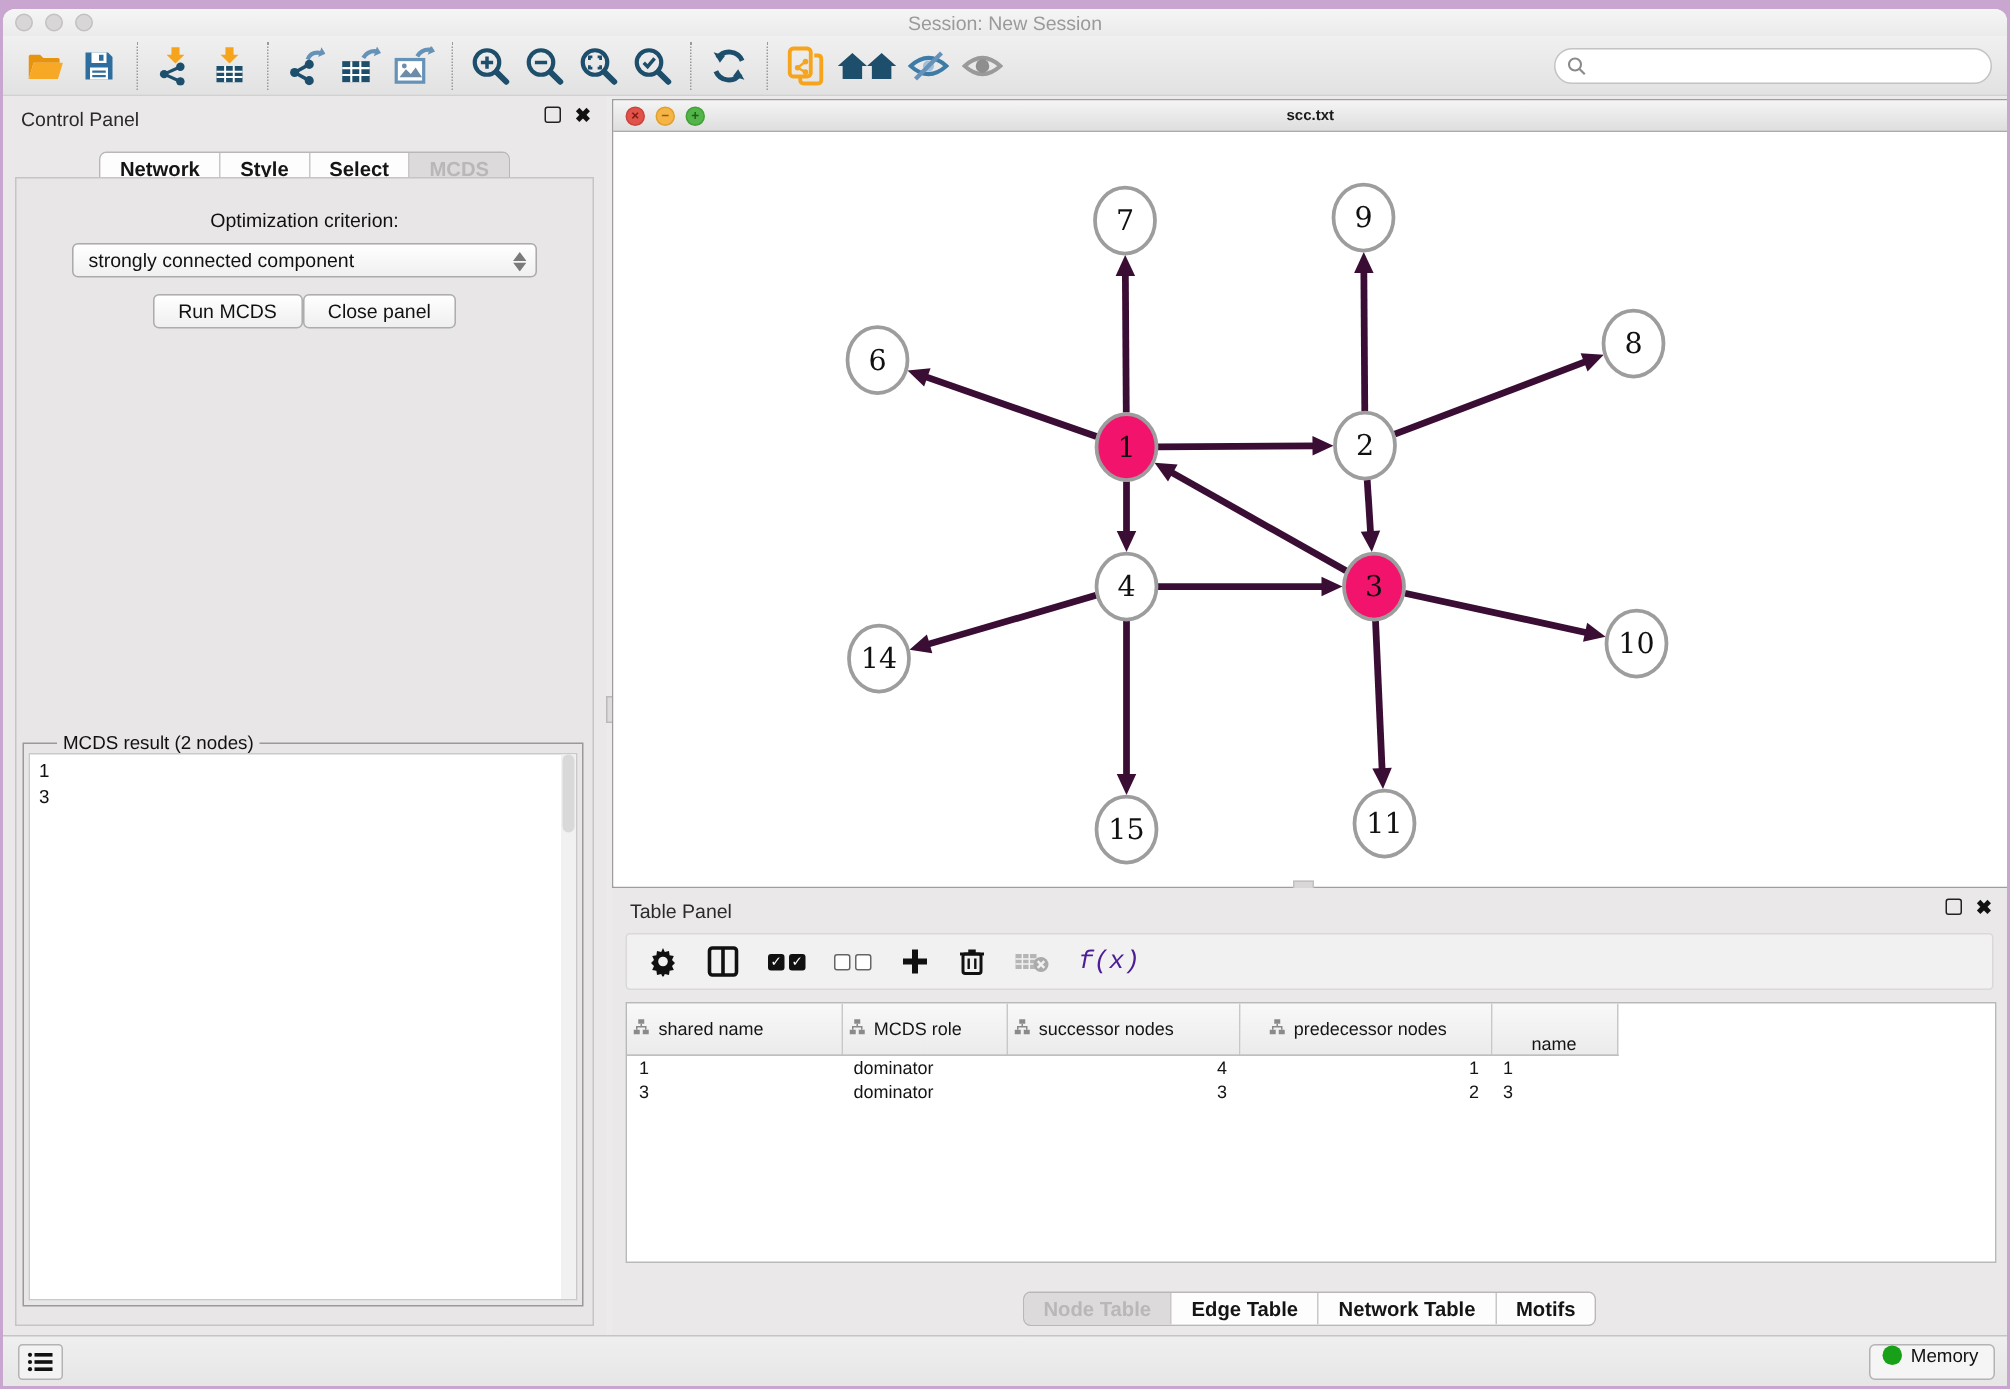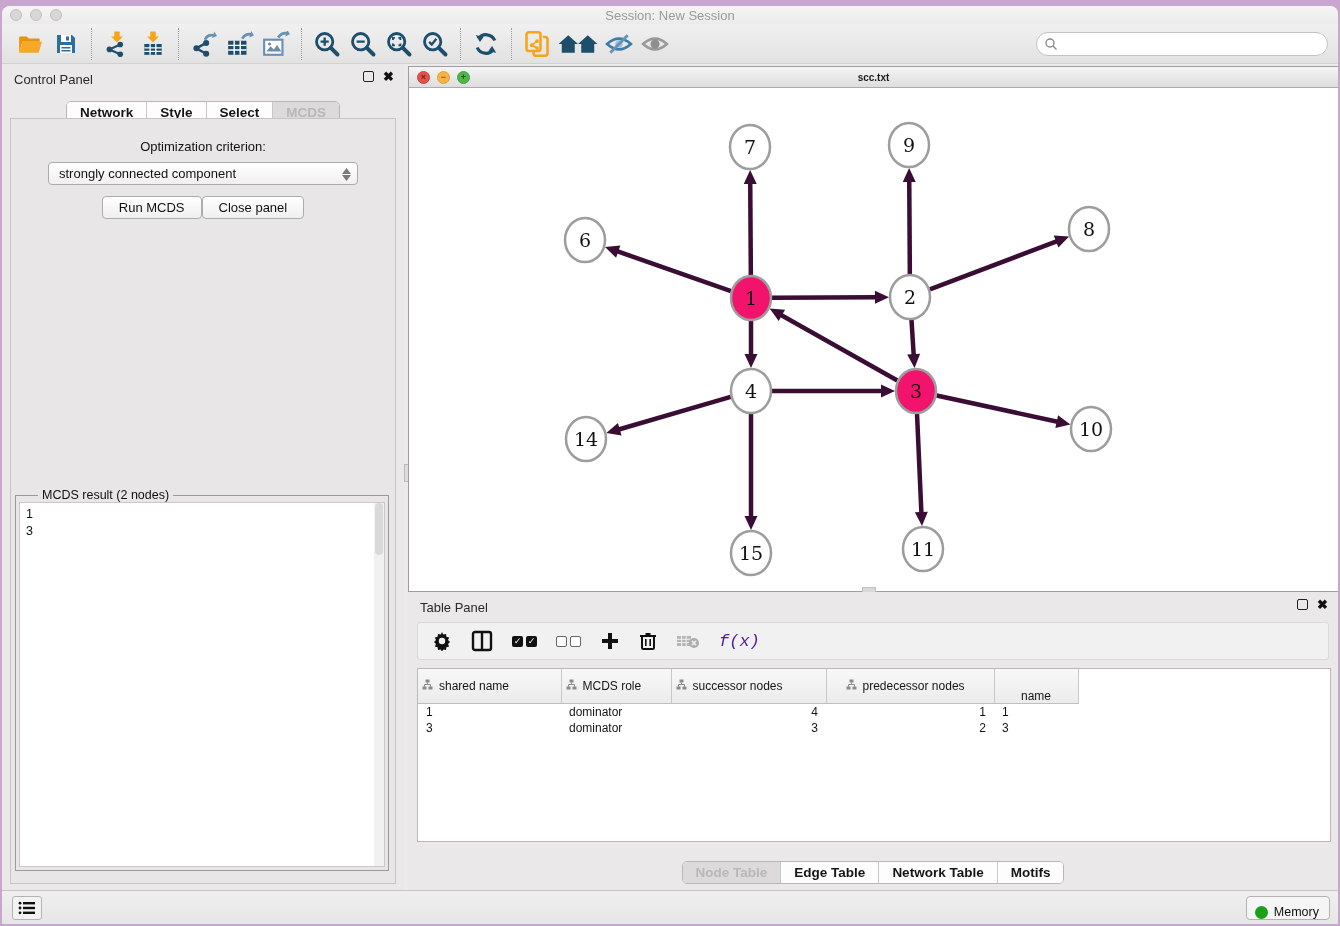--- a/index.html
+++ b/index.html
@@ -109,21 +109,21 @@
 
   .tp-tabs { position:absolute; left:0; right:0; bottom:6px; display:flex; justify-content:center; }
 
   
   .status-bar { position:absolute; left:0; right:0; bottom:0; height:34px;
                 background:linear-gradient(#F0EFF0,#E7E6E7); border-top:1px solid #C6C5C6; }
   .list-btn { position:absolute; left:10px; top:5px; width:30px; height:24px; background:#F4F3F4;
               border:1px solid #B4B2B3; border-radius:3px; display:flex; align-items:center; justify-content:center; }
   .mem-btn { position:absolute; right:8px; top:5px; height:24px; padding:0 10px 0 8px;
              background:#F6F5F6; border:1px solid #B4B2B3; border-radius:4px;
-             display:flex; align-items:flex-end; gap:6px; font-size:12.5px; color:#111; }
+             display:flex; align-items:flex-start; gap:6px; font-size:12.5px; color:#111; }
   .mem-dot { width:13px; height:13px; border-radius:50%; background:#17A018; }
 </style>
 </head>
 <body>
 
 <div class="app-window">
 
   <div class="titlebar">
     <div class="lights">
       <span class="light"></span>

